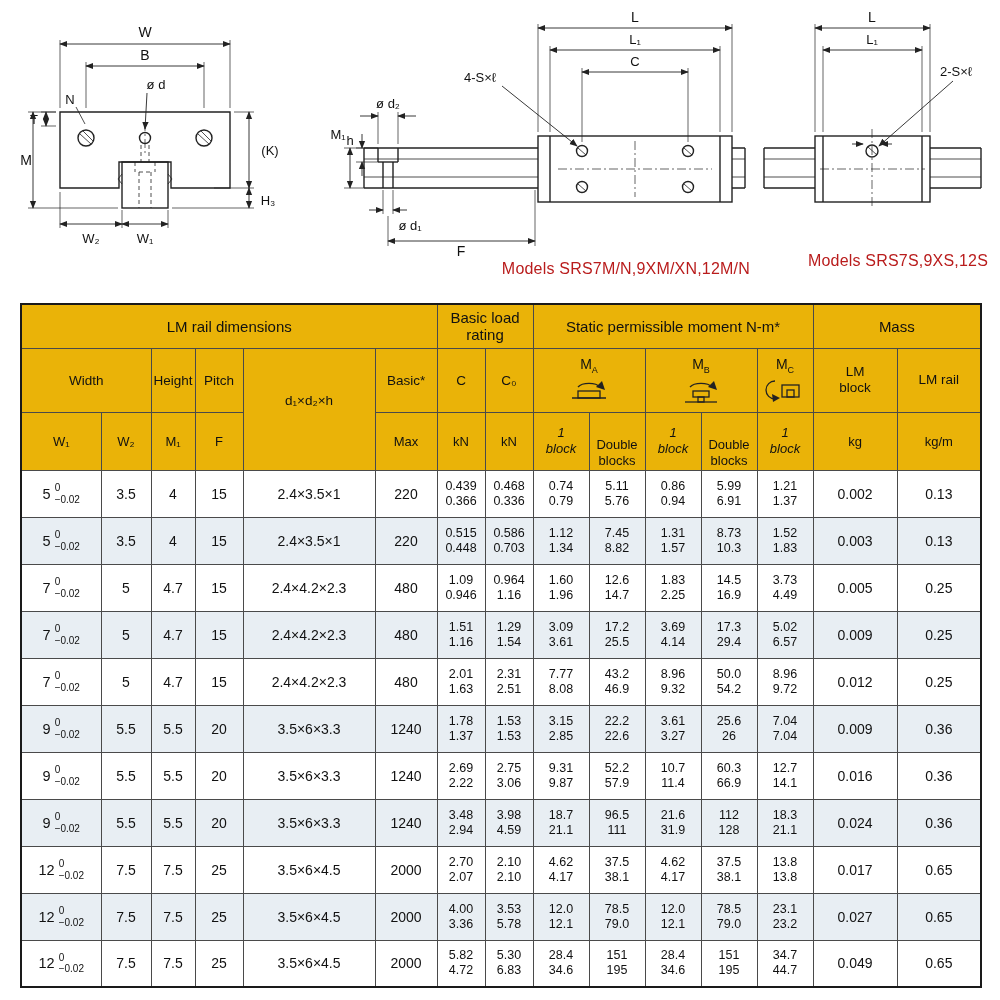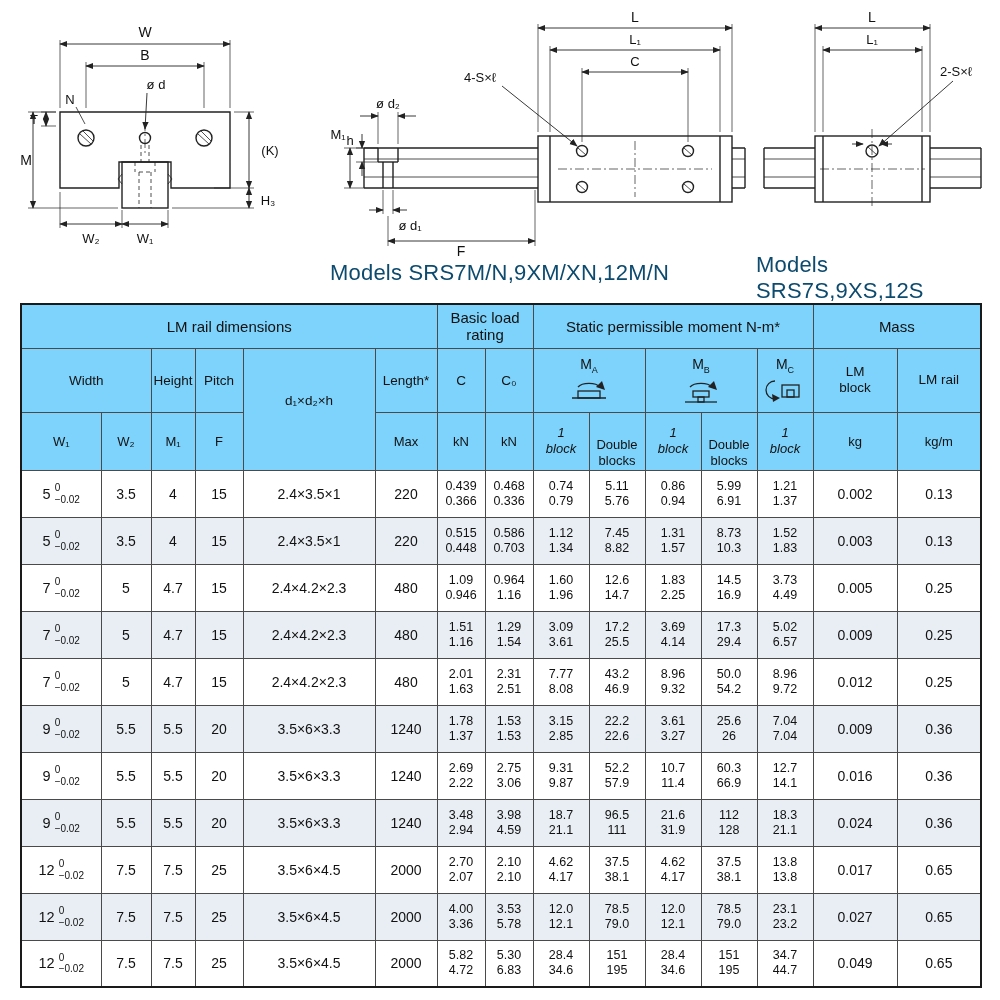--- a/index.html
+++ b/index.html
@@ -1,37 +1,37 @@
 <!DOCTYPE html>
 <html><head>
 <meta charset="utf-8">
 <style>
   * { margin:0; padding:0; box-sizing:border-box; }
   html,body { width:1000px; background:#fff; }
   body { font-family:"Liberation Sans","DejaVu Sans",sans-serif; color:#111; }
   .page { position:relative; width:1000px; height:1000px; background:#fff; overflow:hidden; }
 
   .diagram { position:absolute; }
-  .caption { position:absolute; font-size:22px; text-align:left; color:#0c4a6e; letter-spacing:0.2px; }
+  .caption { position:absolute; font-size:16px; text-align:right; color:#b91c1c; letter-spacing:0.2px; }
 
   
   svg .part   { fill:none; stroke:#222; stroke-width:1.4; }
   svg .fillw  { fill:#fff; stroke:#222; stroke-width:1.4; }
   svg .thin   { fill:none; stroke:#222; stroke-width:0.8; }
   svg .dim    { fill:none; stroke:#222; stroke-width:0.9; }
   svg .ext    { fill:none; stroke:#222; stroke-width:0.7; }
   svg .dash   { fill:none; stroke:#222; stroke-width:0.8; stroke-dasharray:4 3; }
   svg .center { fill:none; stroke:#222; stroke-width:0.7; stroke-dasharray:9 3 2 3; }
   svg text { fill:#111; font-size:14px; font-family:"Liberation Sans","DejaVu Sans",sans-serif; text-anchor:middle; }
   svg text.small { font-size:13px; }
 
   
   .spec-table { position:absolute; left:20px; top:303px; width:960px; border-collapse:collapse; table-layout:fixed; border:2px solid #1a1a1a; }
   .spec-table th, .spec-table td { border:1px solid #4a4a4a; text-align:center; vertical-align:middle; font-weight:normal; padding:0 1px; overflow:hidden; }
-  .spec-table thead th { background:#7dd3fc; }
+  .spec-table thead th { background:#eab308; }
   .hr1 th { height:44px; font-size:15px; }
   .hr2 th { height:64px; font-size:13.5px; }
   .hr3 th { height:58px; font-size:13px; }
   .dcell { vertical-align:bottom; padding-bottom:18px !important; }
   .wrap40 { display:inline-block; width:44px; line-height:1.2; }
   .wrap34 { display:inline-block; width:36px; line-height:1.2;font-style:italic; }
   .wrap48 { display:inline-block; width:50px; line-height:1.2;margin-top:24px; }
   .mwrap { display:flex; flex-direction:column; align-items:center; gap:3px; }
   .mlbl { font-size:14px; }
   .mlbl sub { font-size:9px; }
@@ -271,21 +271,21 @@
         <th colspan="6">LM rail dimensions</th>
         <th colspan="2">Basic load rating</th>
         <th colspan="5">Static permissible moment N-m*</th>
         <th colspan="2">Mass</th>
       </tr>
       <tr class="hr2">
         <th colspan="2">Width</th>
         <th>Height</th>
         <th>Pitch</th>
         <th rowspan="2" class="dcell">d₁×d₂×h</th>
-        <th>Length*</th>
+        <th>Basic*</th>
         <th>C</th>
         <th>C₀</th>
         <th colspan="2">
           <div class="mwrap">
             <span class="mlbl"><span>M</span><sub>A</sub></span>
             <svg class="micon" width="40" height="26" viewBox="0 0 40 26">
               <path d="M9,9 A 12 6 0 0 1 31,9"></path>
               <polygon class="fillhead" points="33,3 36,12 27,9"></polygon>
               <rect x="9" y="13" width="22" height="7"></rect>
               <line x1="3" y1="20" x2="37" y2="20"></line>

